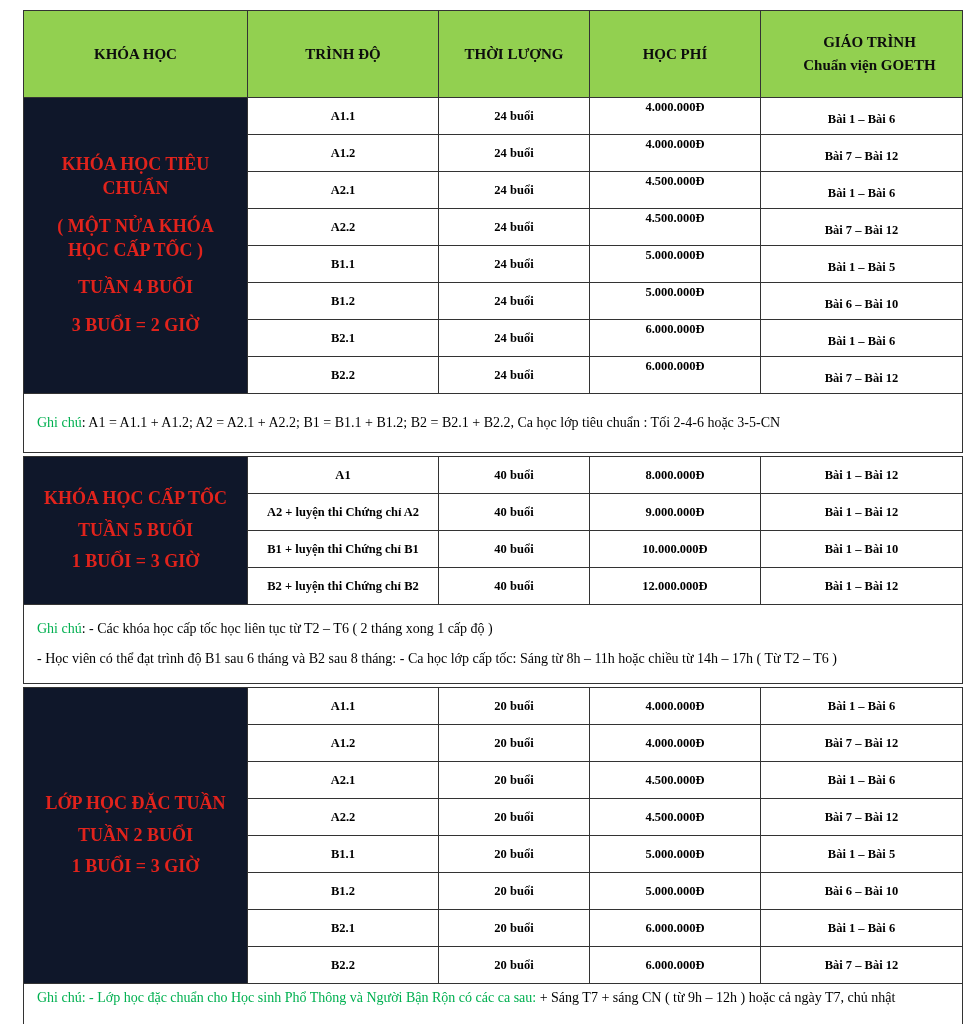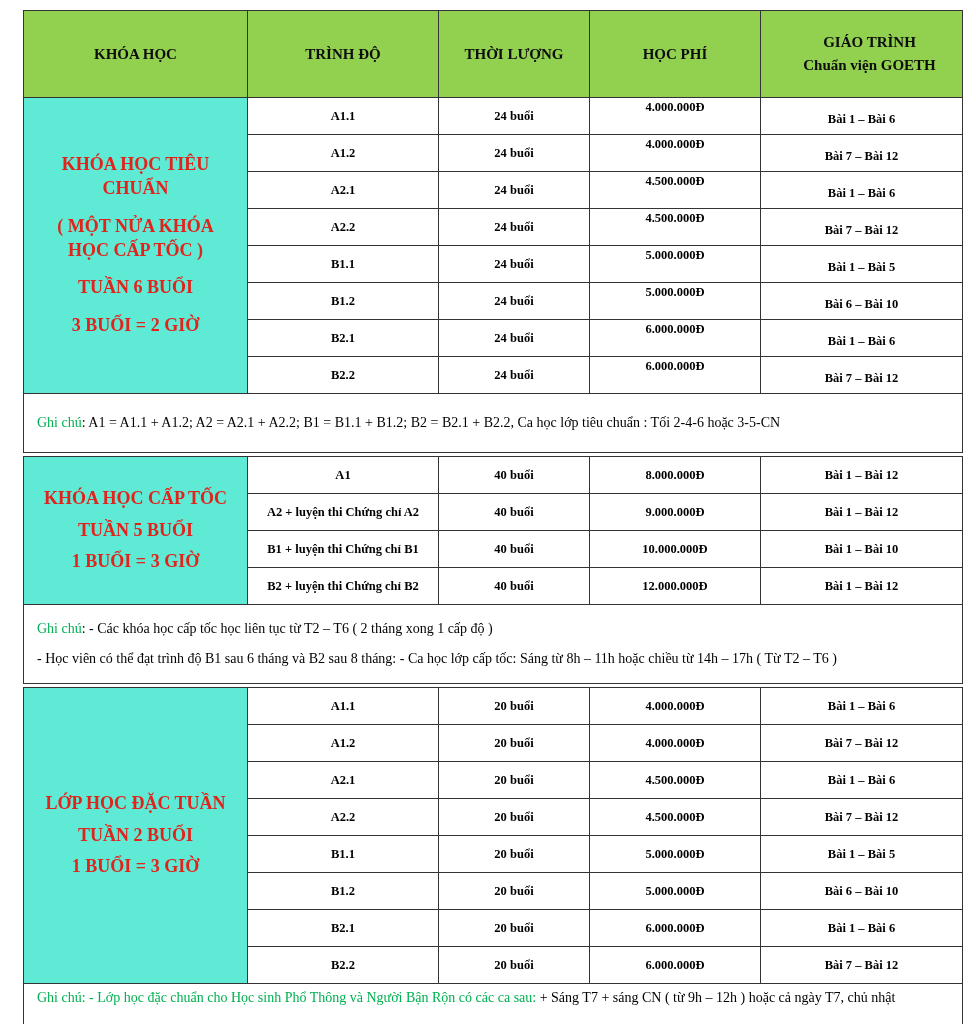--- a/index.html
+++ b/index.html
@@ -21,21 +21,21 @@
   thead .two-line div{margin:6px 0;padding-left:16px;}
   
   tr.r{height:37px;}
   td.level,td.dur,td.fee,td.mat{
     text-align:center;vertical-align:middle;
     font-size:12.5px;font-weight:bold;color:#000;
   }
   .sec1 td.fee{vertical-align:top;padding-top:2px;}
   .sec1 td.mat{padding-top:8px;}
   
-  td.course{vertical-align:middle;text-align:center;padding:0 13px;background:#5eead4;}
+  td.course{vertical-align:middle;text-align:center;padding:0 13px;background:#0f172a;}
   .course-line{
     color:#e1231c;font-weight:bold;font-size:18px;line-height:1.32;
     margin:14px 0;
   }
   .sec2 .course-line,.sec3 .course-line{margin:8px 0;font-family:Liberation Serif, serif;}
   
   td.note{
     text-align:left;padding:6px 6px 6px 13px;
     font-size:14px;font-weight:normal;color:#000;
   }
@@ -67,21 +67,21 @@
           <div>GIÁO TRÌNH</div>
           <div>Chuẩn viện GOETH</div>
         </th>
       </tr>
     </thead>
     <tbody>
       <tr class="r">
         <td class="course" rowspan="8">
           <div class="course-line">KHÓA HỌC TIÊU CHUẨN</div>
           <div class="course-line">( MỘT NỬA KHÓA HỌC CẤP TỐC )</div>
-          <div class="course-line">TUẦN 6 BUỔI</div>
+          <div class="course-line">TUẦN 4 BUỔI</div>
           <div class="course-line">3 BUỔI = 2 GIỜ</div>
         </td>
         <td class="level">A1.1</td>
         <td class="dur">24 buổi</td>
         <td class="fee">4.000.000Đ</td>
         <td class="mat">Bài 1 – Bài 6</td>
       </tr>
       <tr class="r">
         <td class="level">A1.2</td>
         <td class="dur">24 buổi</td>

